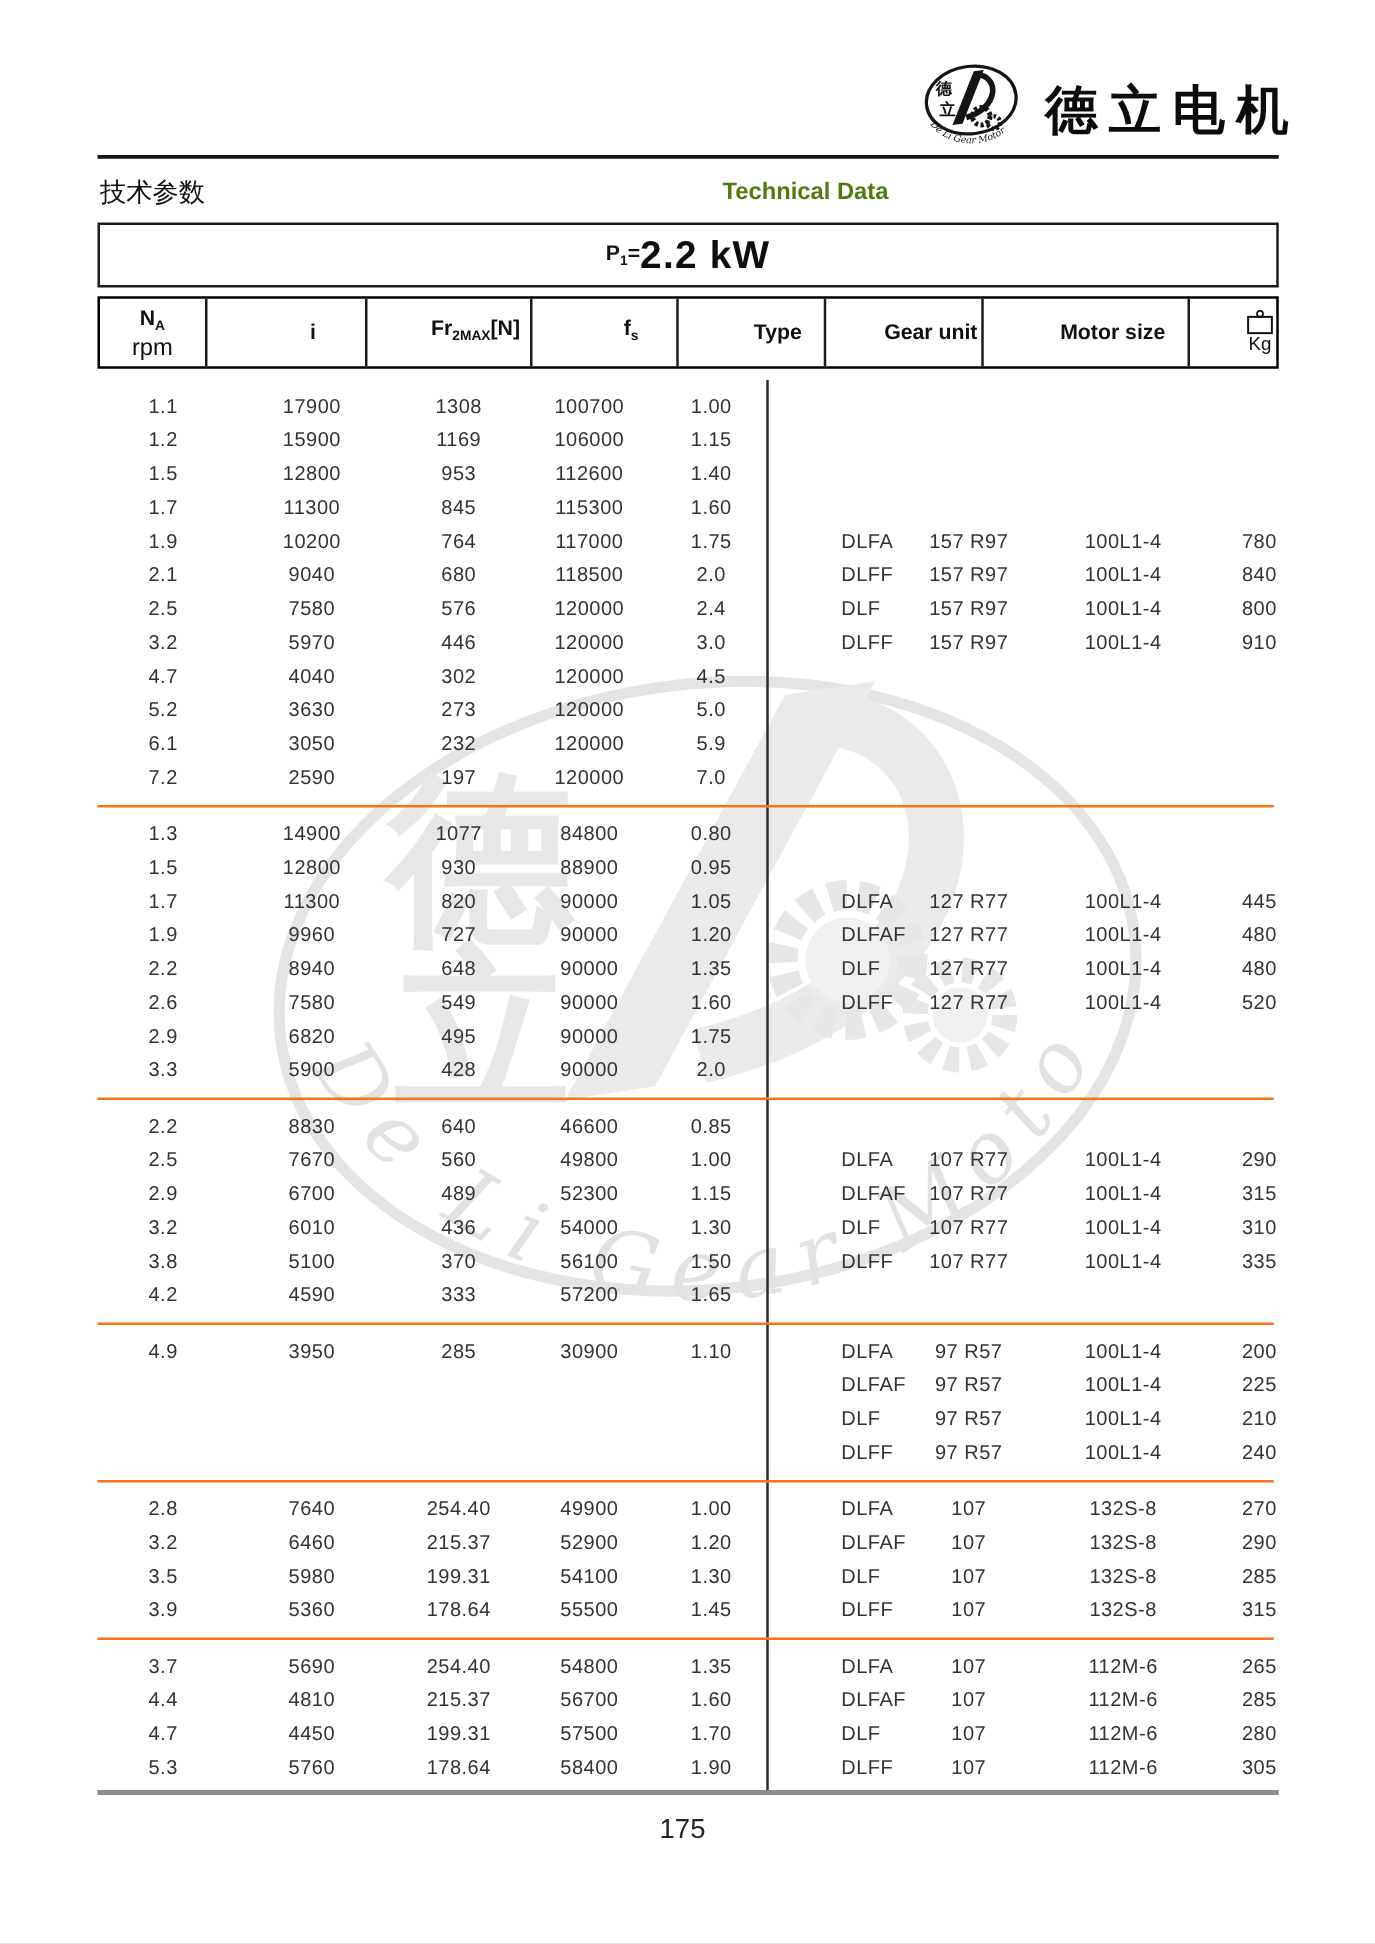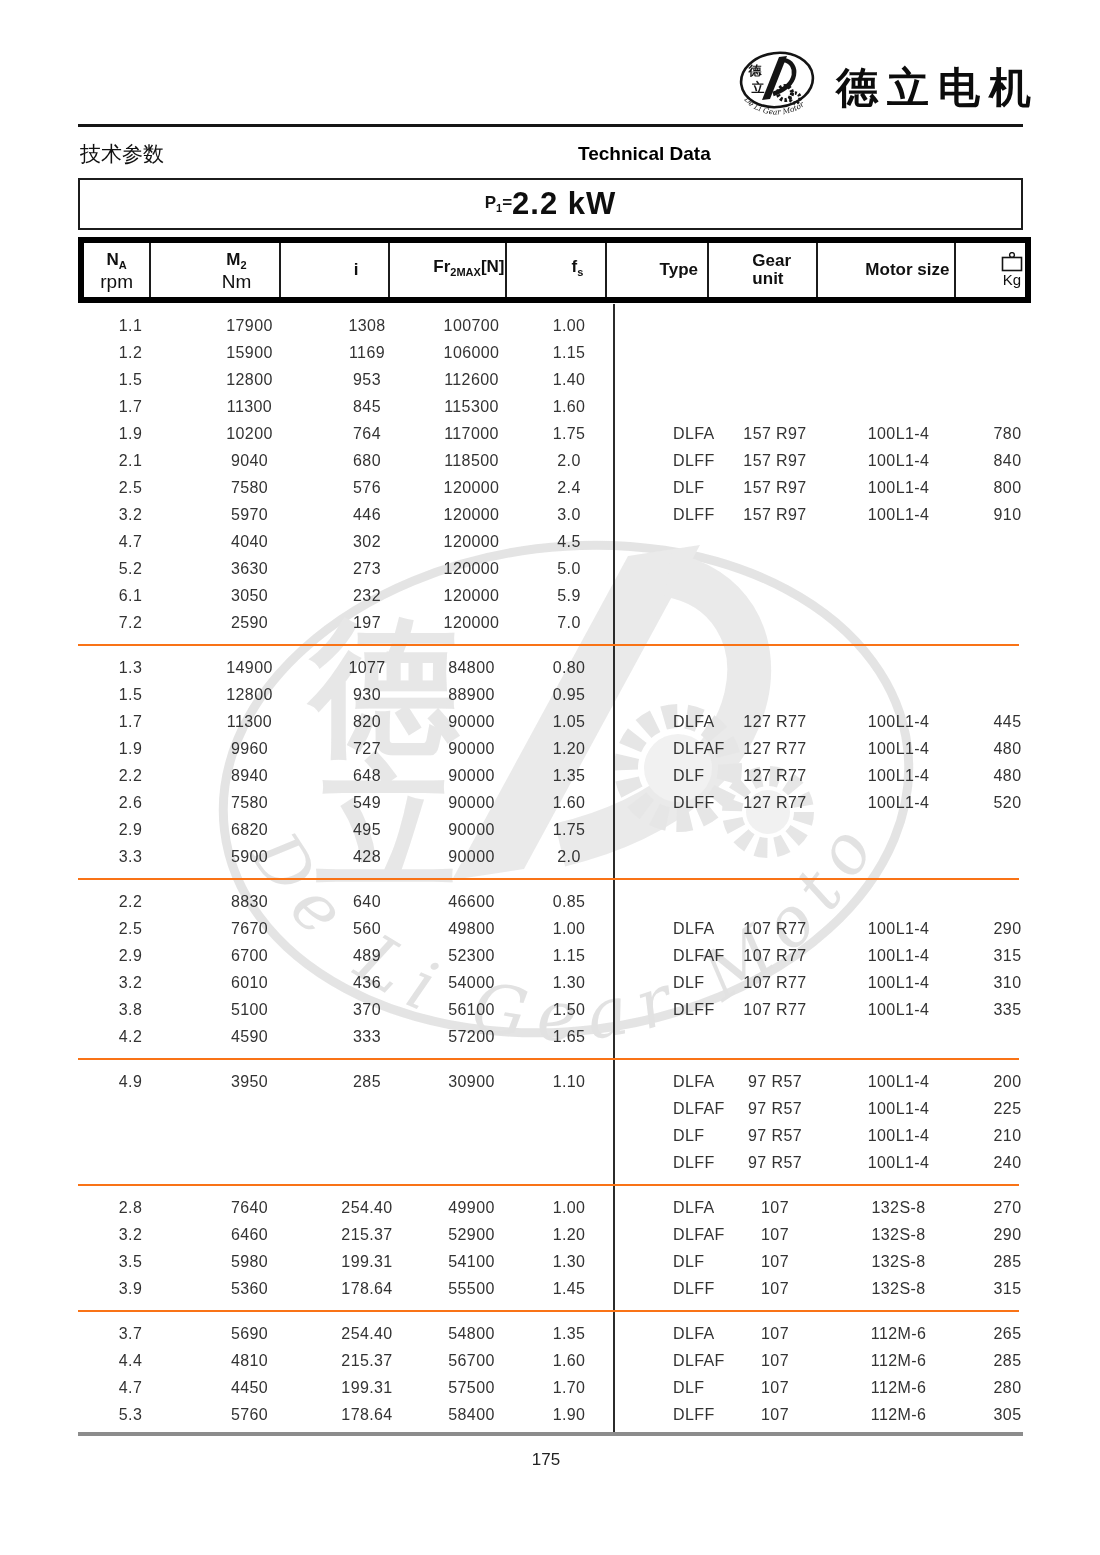--- a/index.html
+++ b/index.html
@@ -11,31 +11,31 @@
   .watermark { position:absolute; left:0; top:0; z-index:1; }
 
   
   .logo-emblem { position:absolute; left:735px; top:48px; }
   .brand-cn { position:absolute; left:836px; top:60px; font-family:"DejaVu Serif", serif;
               font-weight:bold; font-size:42px; letter-spacing:9px; color:#0c0c0c; white-space:nowrap; }
   .top-rule { position:absolute; left:78px; top:124px; width:945px; height:3px; background:#161616; }
 
   
   .section-cn { position:absolute; left:80px; top:140px; font-size:21px; font-weight:normal; color:#111; }
-  .section-en { position:absolute; left:578px; top:143px; font-size:19px; font-weight:bold; color:#000000; }
+  .section-en { position:absolute; left:578px; top:143px; font-size:19px; font-weight:bold; color:#4d7c0f; }
 
   
   .title-box { position:absolute; left:78px; top:178px; width:941px; height:48px; border:2px solid #1c1c1c;
                display:flex; align-items:center; justify-content:center; }
   .t-small { font-size:17px; font-weight:bold; color:#141414; }
   .t-small sub { font-size:11px; }
   .t-big { font-size:31px; font-weight:bold; color:#0e0e0e; letter-spacing:1px; }
 
   
-  .thead { position:absolute; left:78px; top:237px; width:941px; height:54px; border:6px solid #000000;
+  .thead { position:absolute; left:78px; top:237px; width:941px; height:54px; border:2px solid #000000;
            display:flex;gap:43px; }
   .th { border-right:2px solid #1c1c1c; display:flex; flex-direction:column; align-items:center;
         justify-content:center; color:#101010; font-weight:bold; }
   .th:last-child { border-right:none; }
   .th .h-main { font-size:17px; line-height:18px; }
   .th .h-main sub { font-size:11px; }
   .th .h-unit { font-size:19px; font-weight:normal; line-height:15px; }
   .w-na{width:103px} .w-m2{width:133px} .w-i{width:102px} .w-fr{width:107px} .w-fs{width:88px}
   .w-type{width:90px} .w-gear{width:100px} .w-motor{width:147px} .w-kg{flex:1}
   .kg-label { font-size:15px; font-weight:normal; line-height:16px; }
@@ -49,21 +49,21 @@
              justify-content:center; padding:8px 0; }
   .group.top .g-left, .group.top .g-right { justify-content:flex-start; }
   .row { display:flex; height:27px; align-items:center; }
   .cell { font-size:16px; color:#333; text-align:center; letter-spacing:0.4px; white-space:nowrap; }
   .c-na{width:105px} .c-m2{width:133px} .c-i{width:102px} .c-fr{width:107px} .c-fs{width:88px}
   .c-type{width:52px; padding-left:58px; text-align:left; overflow:visible;}
   .c-gear{width:100px} .c-motor{width:147px} .c-kg{width:71px}
 
   .bottom-rule { position:absolute; left:78px; top:1432px; width:945px; height:4px; background:#8c8c8c; }
   .page-num { position:absolute; left:0; top:1450px; width:1092px; text-align:center;
-              font-size:17px; color:#222; }
+              font-size:22px; color:#222; }
 </style>
 </head>
 <body>
 
 <div class="page">
 
   <svg class="watermark" width="1100" height="1555" viewBox="0 0 1100 1555" aria-hidden="true">
     <g opacity="0.85">
       <ellipse cx="566" cy="789" rx="344" ry="242" fill="none" stroke="#e0e0e0" stroke-width="9" transform="rotate(-7 566 789)"></ellipse>
       <text x="384" y="738" font-size="148" font-weight="bold" fill="#e3e3e3" text-anchor="middle" font-family="'DejaVu Serif', serif">德</text>
@@ -116,24 +116,20 @@
     <div class="title-box">
       <span class="t-small"><span>P</span><sub>1</sub><span>=</span></span>
         <span class="t-big">2.2 kW</span>
     </div>
 
     <div class="thead">
       <div class="th w-na">
         <div class="h-main"><span>N</span><sub>A</sub></div>
         <div class="h-unit">rpm</div>
       </div>
-      <div class="th w-m2">
-        <div class="h-main"><span>M</span><sub>2</sub></div>
-        <div class="h-unit">Nm</div>
-      </div>
       <div class="th w-i">
         <div class="h-main">i</div>
       </div>
       <div class="th w-fr">
         <div class="h-main"><span>Fr</span><sub>2MAX</sub><span>[N]</span></div>
       </div>
       <div class="th w-fs">
         <div class="h-main"><span>f</span><sub>s</sub></div>
       </div>
       <div class="th w-type">

